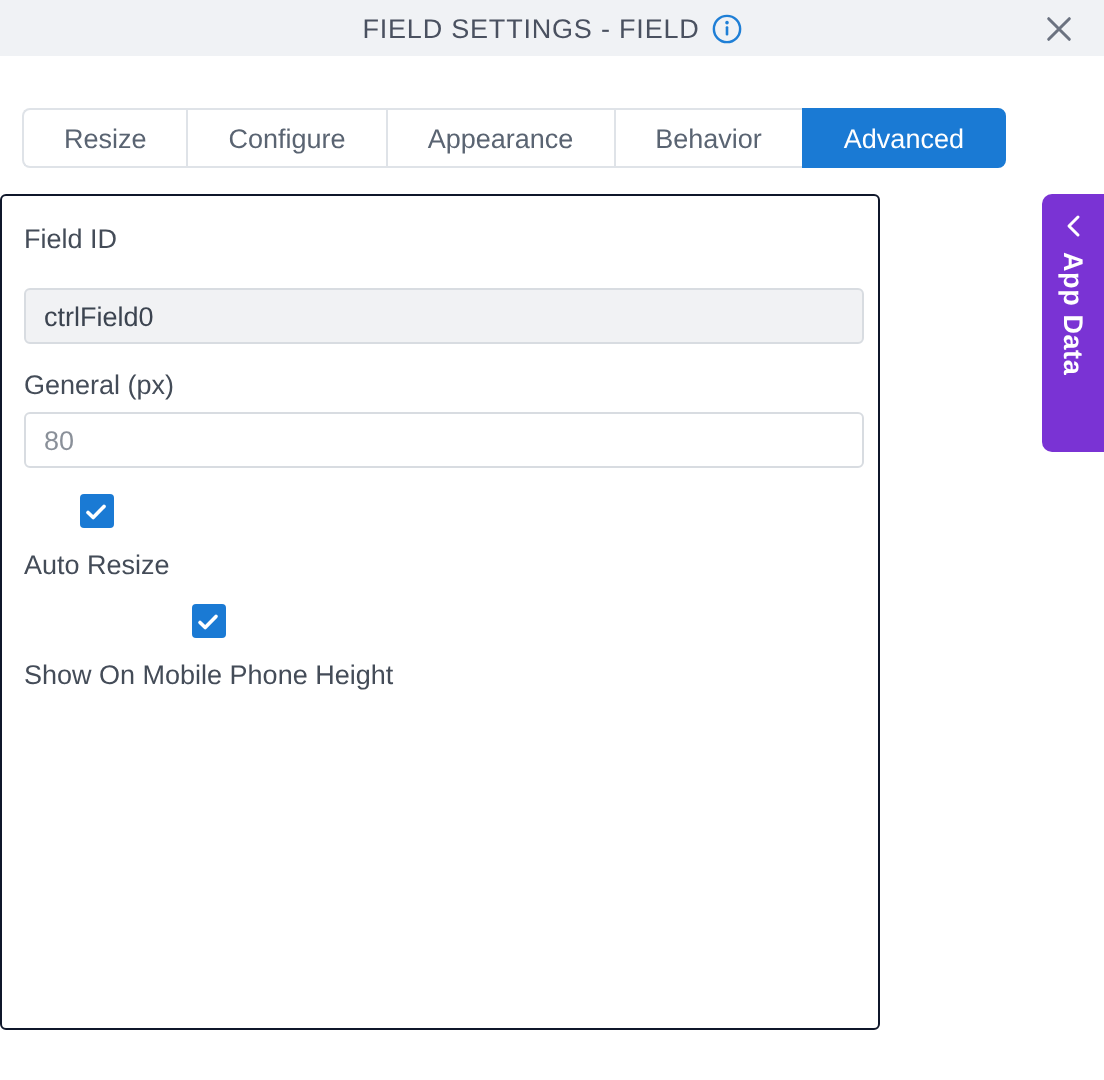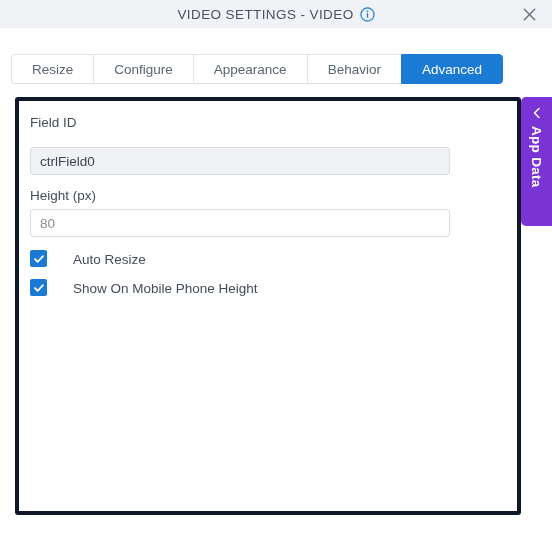--- a/index.html
+++ b/index.html
@@ -87,25 +87,25 @@
   .tab.active {
     background: #1a7ad4;
     border-color: #1a7ad4;
     color: #ffffff;
     font-weight: 400;
   }
 
   
   .panel {
     position: absolute;
-    left: 15px;
+    left: 0;
     top: 97px;
-    width: 506px;
+    width: 440px;
     height: 418px;
-    border: 4px solid #0f172a;
+    border: 1px solid #0f172a;
     border-radius: 3px;
     background: #ffffff;
     padding: 14px 11px 0 11px;
   }
 
   .field-label {
     font-size: 13.5px;
     color: #444c58;
     margin-bottom: 6px;
     display: block;
@@ -128,25 +128,26 @@
     color: #3c4450;
     margin-top: 17px;
   }
   .text-input::placeholder { color: #8a9099; }
 
   .field-group { margin-bottom: 13px; }
 
   
   .check-row {
     display: flex;
-    align-items: flex-end;
-    gap: 26px;
+    align-items: center;
+    gap: 11px;
     margin-bottom: 12px;
     cursor: pointer;
     width: fit-content;
+    flex-direction: column;
   }
   .cbox {
     width: 17px;
     height: 17px;
     border-radius: 2px;
     background: #1a7ad4;
     display: flex;
     align-items: center;
     justify-content: center;
     flex: none;
@@ -188,21 +189,21 @@
     color: #ffffff;
     letter-spacing: 0.3px;
     white-space: nowrap;
   }
 </style>
 </head>
 <body>
 
 <div class="titlebar">
   <div class="title-wrap">
-    <span class="dialog-title">VIDEO SETTINGS - VIDEO</span>
+    <span class="dialog-title">FIELD SETTINGS - FIELD</span>
     <span class="info-icon">
       <svg width="15" height="15" viewBox="0 0 16 16">
         <circle cx="8" cy="8" r="7" fill="none" stroke="#1f7fd6" stroke-width="1.3"></circle>
         <circle cx="8" cy="4.6" r="0.95" fill="#1f7fd6"></circle>
         <rect x="7.3" y="6.5" width="1.4" height="5" rx="0.6" fill="#1f7fd6"></rect>
       </svg>
     </span>
   </div>
   <div class="close-btn">
     <svg width="15" height="15" viewBox="0 0 16 16">
@@ -220,21 +221,21 @@
 </div>
 
 <div class="panel">
 
   <div class="field-group">
     <label class="field-label">Field ID</label>
     <input class="text-input readonly" type="text" readonly="" value="ctrlField0" style="">
   </div>
 
   <div class="field-group">
-    <label class="field-label">Height (px)</label>
+    <label class="field-label">General (px)</label>
     <input class="text-input" type="text" placeholder="80" style="">
   </div>
 
   <div class="check-row">
     <span class="cbox">
       <svg width="12" height="12" viewBox="0 0 12 12">
         <path d="M2 6.2 L4.6 8.8 L10 3.2" fill="none" stroke="#ffffff" stroke-width="1.8" stroke-linecap="round" stroke-linejoin="round"></path>
       </svg>
     </span>
     <span class="check-label">Auto Resize</span>

